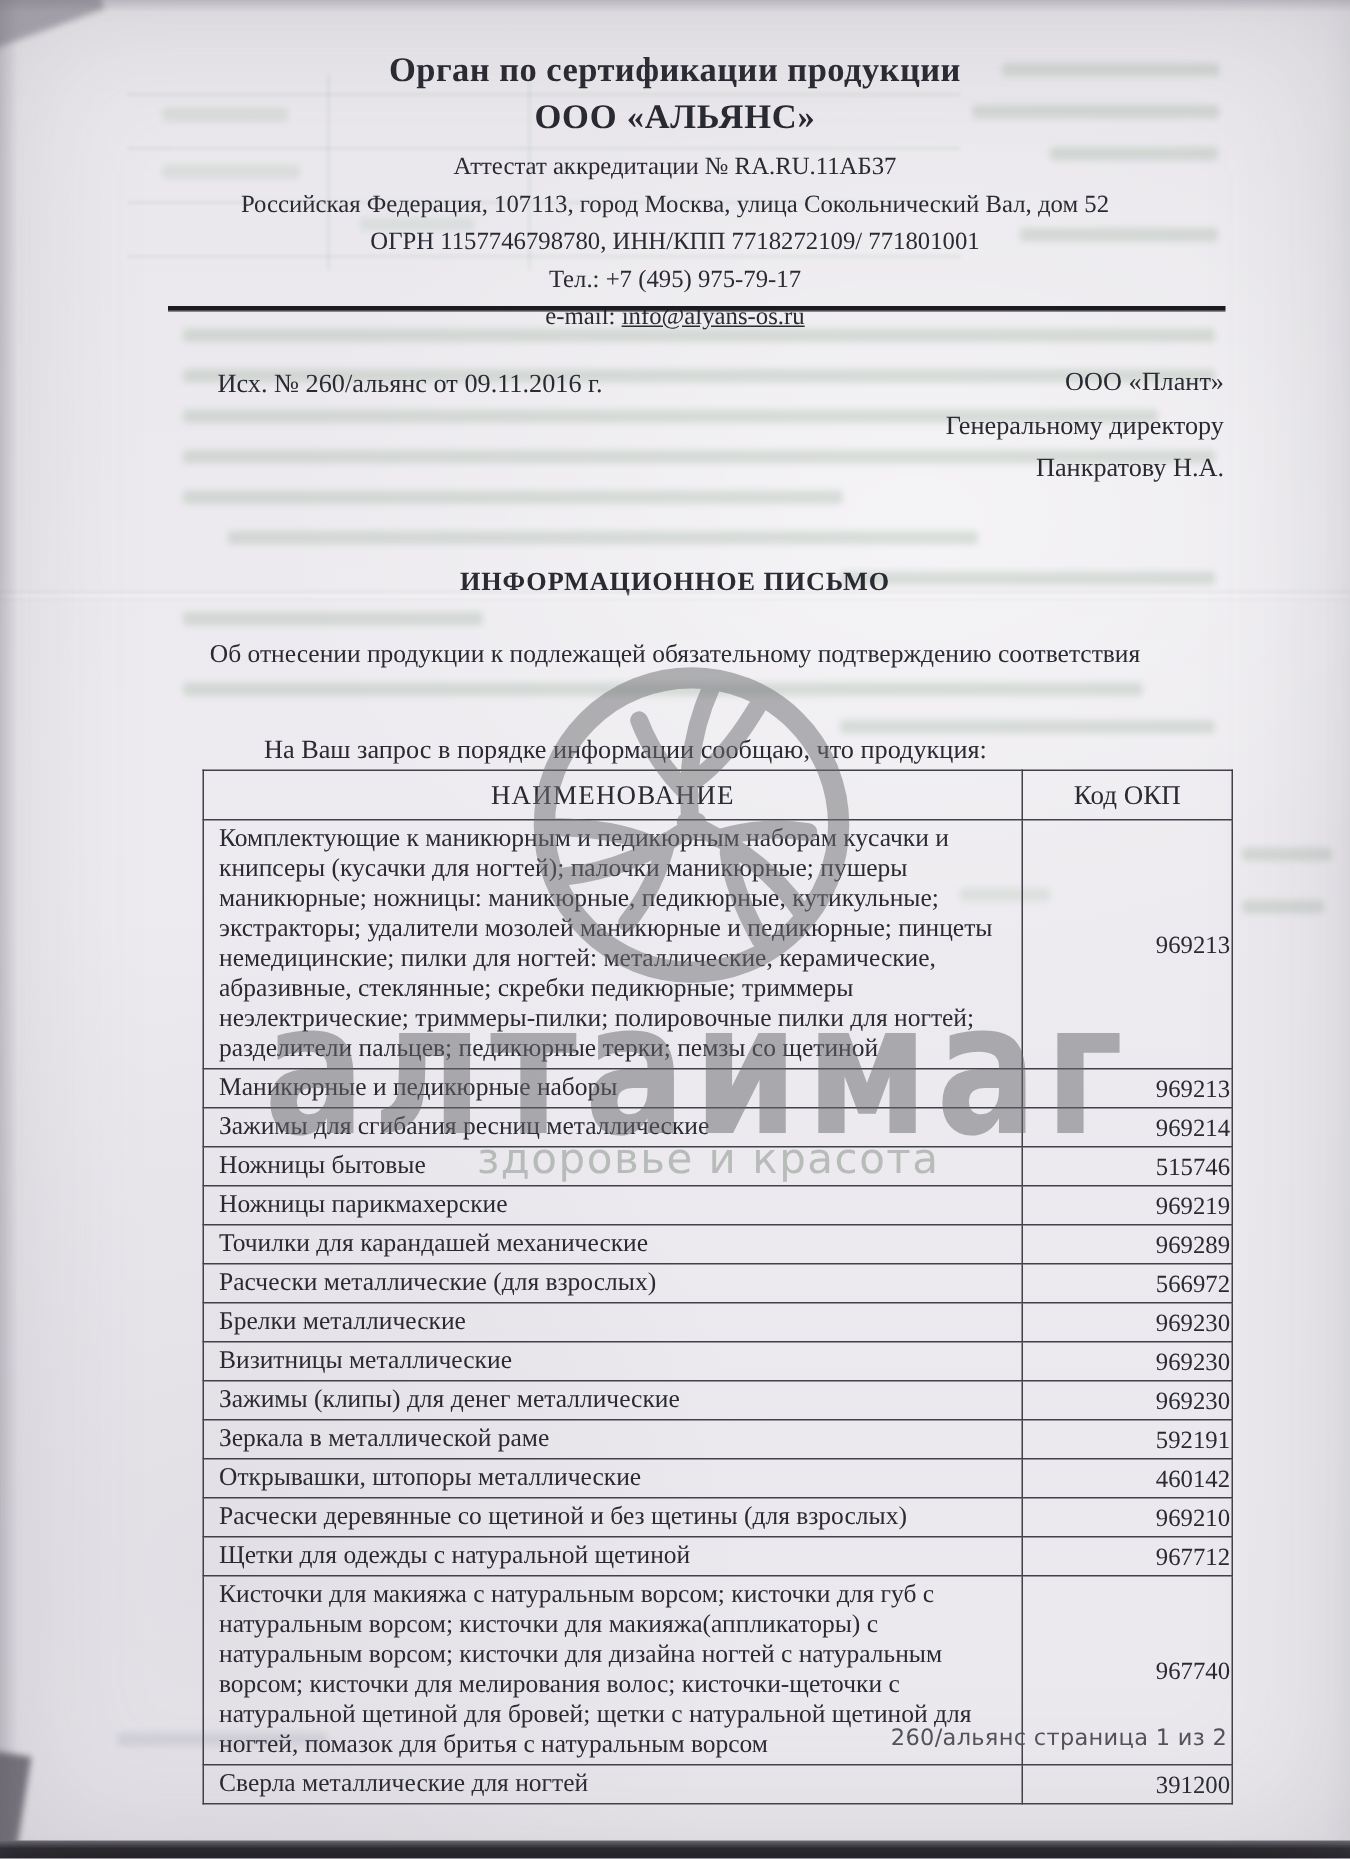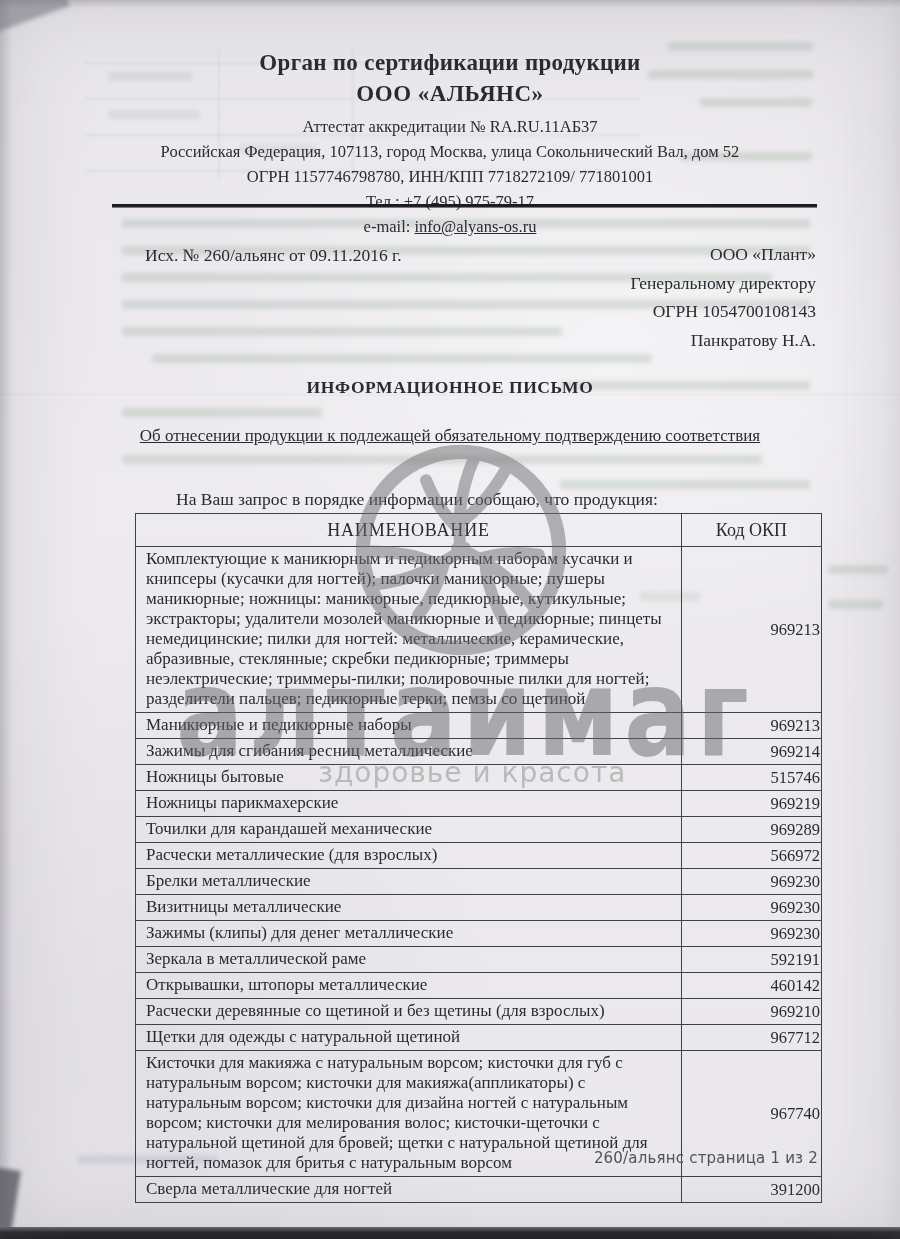--- a/index.html
+++ b/index.html
@@ -35,35 +35,35 @@
     background:linear-gradient(180deg, rgba(158,152,168,0.16), rgba(255,255,255,0.40) 55%, rgba(158,152,168,0.10)); }
   
   .gl { position:absolute; height:9px; background:rgba(110,140,112,0.20);
     filter:blur(2.2px); border-radius:3px; pointer-events:none; }
   .gv { position:absolute; width:2px; background:rgba(120,150,130,0.10);
     filter:blur(1px); pointer-events:none; }
   .gh { position:absolute; height:2px; background:rgba(120,150,130,0.10);
     filter:blur(1px); pointer-events:none; }
   
   .letterhead { position:absolute; top:34px; left:0; right:0; text-align:center; }
-  .org-type { font-size:23px; font-weight:bold; letter-spacing:0.3px;margin-top:16px; }
+  .org-type { font-size:23px; font-weight:bold; letter-spacing:0.3px; }
   .org-name { font-size:23px; font-weight:bold; margin-top:5px; letter-spacing:0.5px; }
   .lh-line { font-size:16.5px; line-height:25px; }
   .lh-first { margin-top:7px; }
   .email-link { text-decoration:underline; }
   .rule { position:absolute; top:204px; left:112px; width:705px; height:4px;
     background:linear-gradient(180deg,#1b1b20 60%, rgba(27,27,32,0.35)); }
   
   .ref { position:absolute; top:245px; left:145px; font-size:17.5px;text-align:center; }
   .recipient { position:absolute; top:240px; right:84px; text-align:right;
     font-size:17.5px; line-height:28.5px; }
   
   .title { position:absolute; top:377px; left:0; right:0; text-align:center;
     font-size:17.5px; font-weight:600; letter-spacing:0.6px; }
-  .subtitle { position:absolute; top:426px; left:0; right:0; text-align:center; font-size:17px;text-decoration:underline; }
+  .subtitle { position:absolute; top:426px; left:0; right:0; text-align:center; font-size:17px; }
   .intro { position:absolute; top:489px; left:176px; font-size:17.5px; }
   
   table.products { position:absolute; top:513px; left:135px; width:686px;
     border-collapse:collapse; table-layout:fixed; }
   table.products th, table.products td { border:1.5px solid #41414a; }
   table.products th { height:30px; font-size:18px; font-weight:normal; text-align:center;margin-top:48px; }
   th.h-name { letter-spacing:0.8px; }
   col.c-name { width:546px; } col.c-code { width:140px; }
   td.name { font-size:17px; line-height:20px; padding:2px 10px 3px 10px; text-align:left; }
   td.code { font-size:16.5px; text-align:right; vertical-align:middle; }
@@ -125,21 +125,20 @@
     <div class="lh-line">Тел.: +7 (495) 975-79-17</div>
     <div class="lh-line"><span>e-mail: </span><span class="email-link">info@alyans-os.ru</span></div>
   </header>
 
   <div class="rule"></div>
 
   <div class="ref">Исх. № 260/альянс от 09.11.2016 г.</div>
   <div class="recipient">
     <div>ООО «Плант»</div>
     <div>Генеральному директору</div>
-    <div>ОГРН 1054700108143</div>
     <div>Панкратову Н.А.</div>
   </div>
 
   <div class="title">ИНФОРМАЦИОННОЕ ПИСЬМО</div>
   <div class="subtitle">Об отнесении продукции к подлежащей обязательному подтверждению соответствия</div>
   <div class="intro">На Ваш запрос в порядке информации сообщаю, что продукция:</div>
 
   <table class="products">
     <colgroup>
         <col class="c-name">

